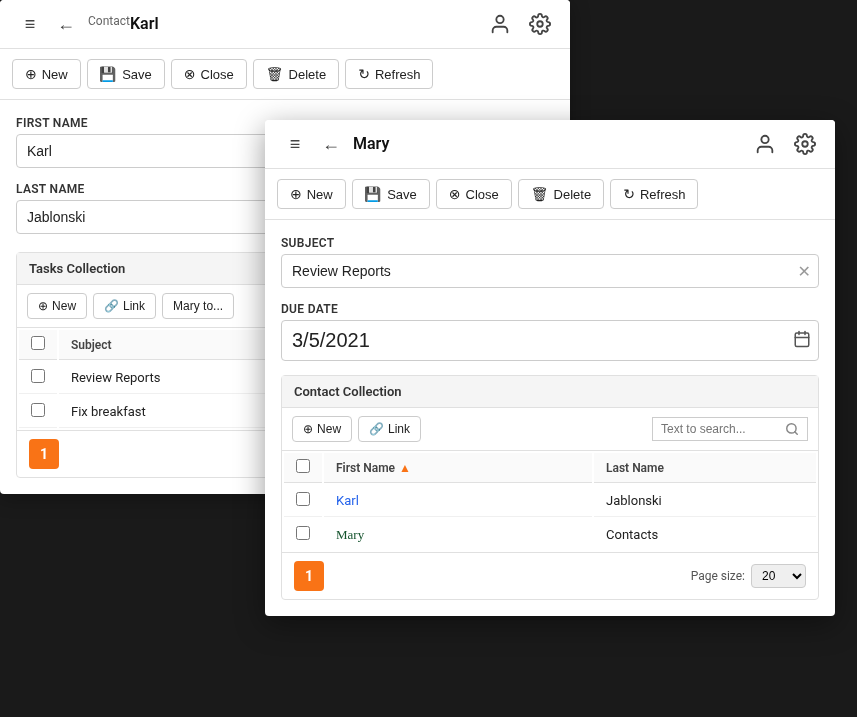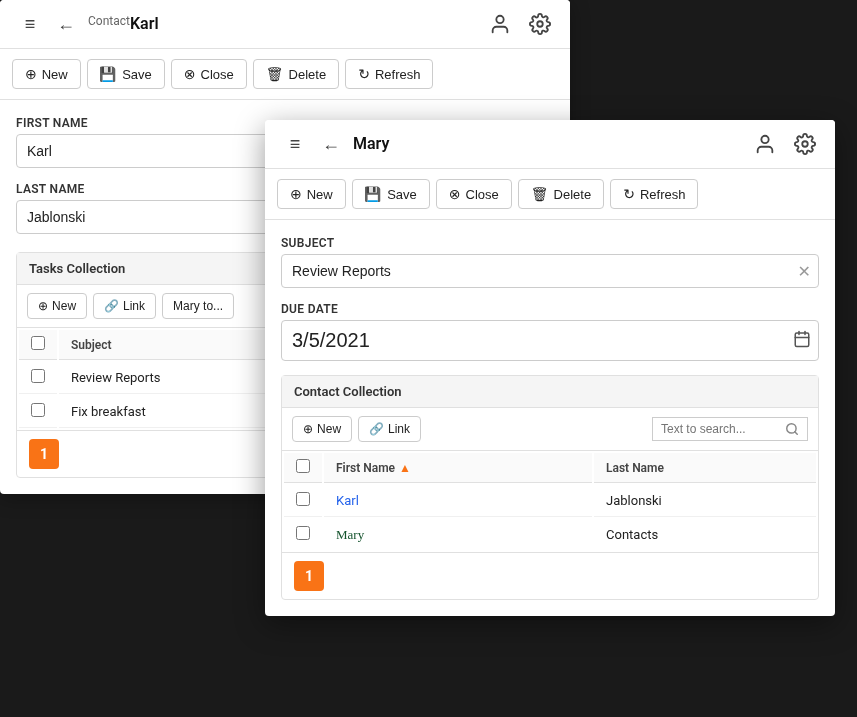--- a/index.html
+++ b/index.html
@@ -600,16 +600,25 @@
     </tr>
             <tr>
       <td><input type="checkbox" class="table-checkbox" style=""></td>
       <td style="color:#14532d;font-family:Liberation Serif, serif;">Mary</td>
       <td>Contacts</td>
     </tr>
           </tbody>
       </table>
       <div class="collection-footer">
         <div class="page-badge">1</div>
+        <div class="page-size-wrap">
+          <span>Page size:</span>
+          <select class="page-size-select">
+            <option>20</option>
+            <option>10</option>
+            <option>50</option>
+            <option>100</option>
+          </select>
+        </div>
       </div>
     </div>
   </div>
 </div>
 
 </body></html>

